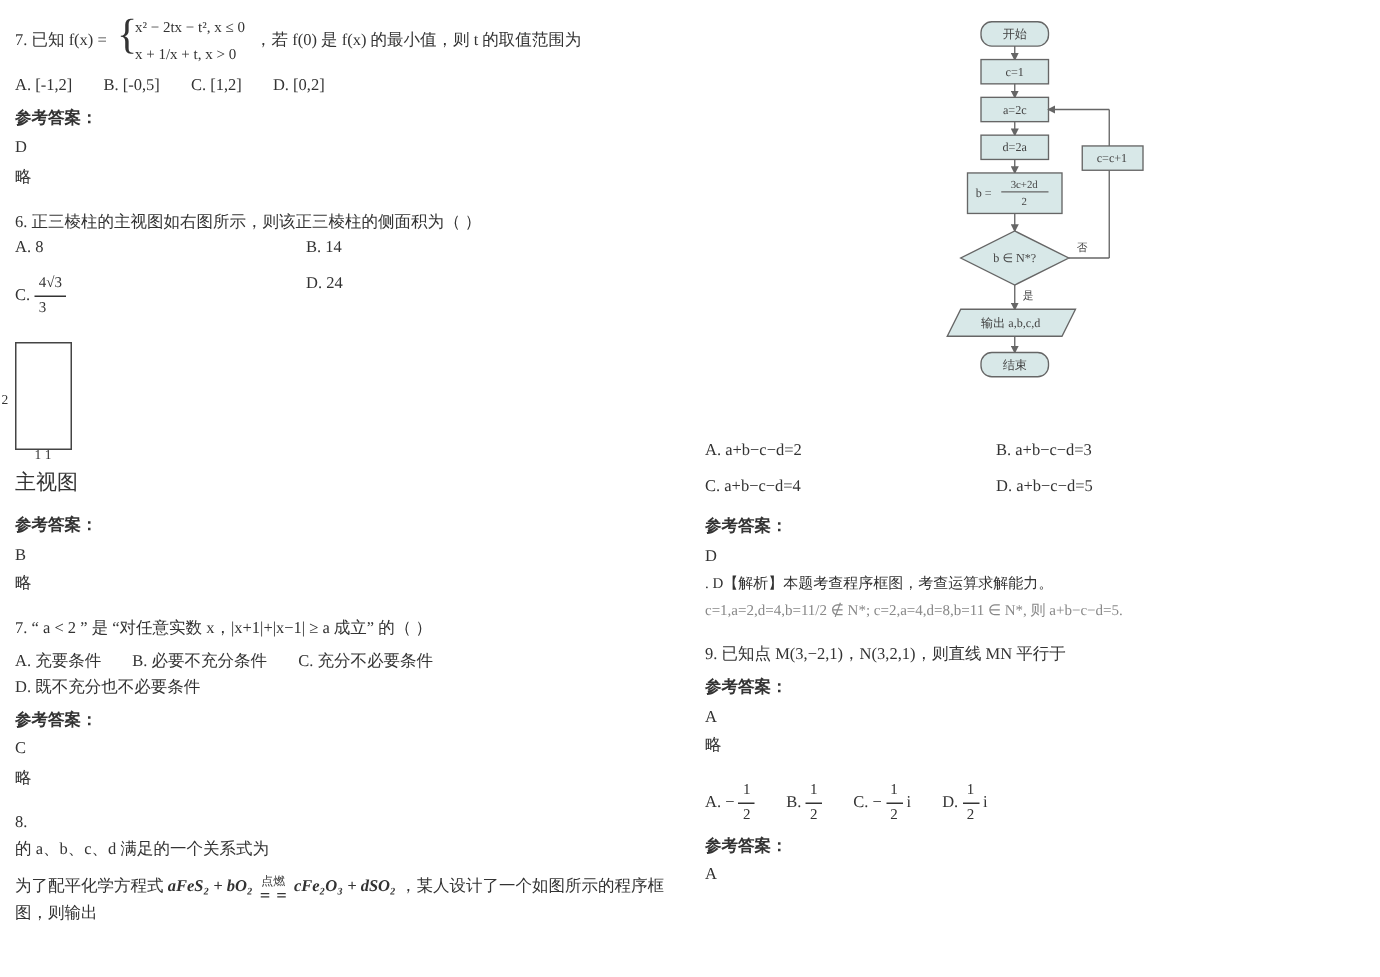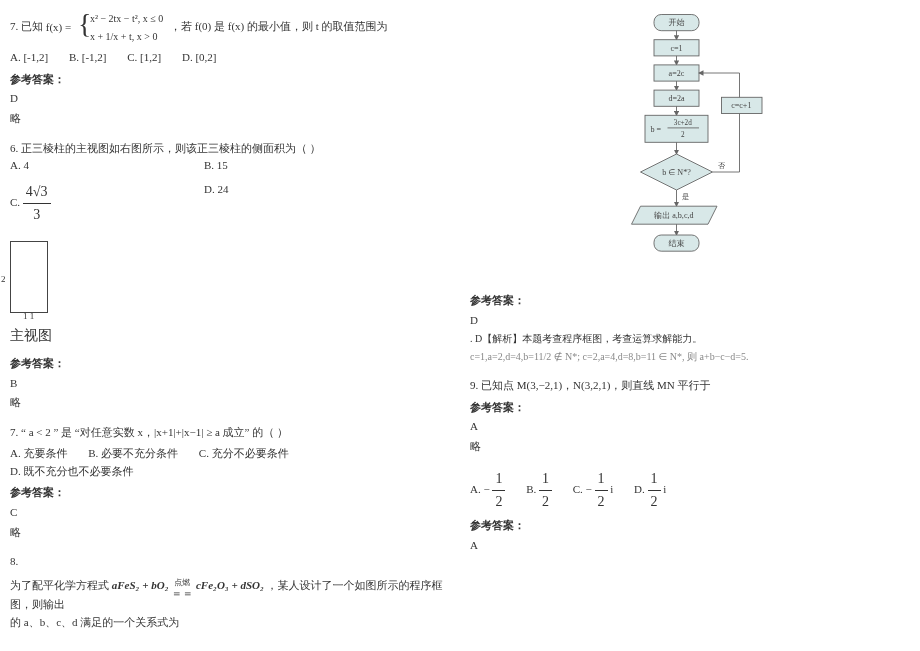--- a/index.html
+++ b/index.html
@@ -93,22 +93,22 @@
       left: 12px;
       bottom: -12px;
     }
     .prism-caption {
       font-size: 14px;
       margin-top: 12px;
     }
     .frac {
       display: inline-block;
       vertical-align: middle;
-      text-align: center;
-      font-size: 14px;
+      text-align: left;
+      font-size: 10px;
     }
     .frac .num {
       display: block;
       border-bottom: 1px solid #333;
       padding: 0 3px;
     }
     .frac .den {
       display: block;
       padding: 0 3px;
     }
@@ -166,34 +166,34 @@
         <span>7. 已知 </span>
         <span class="formula">f(x) =</span>
         <span class="piecewise">
           <span class="row">x² − 2tx − t², x ≤ 0</span><br>
           <span class="row">x + 1/x + t, x &gt; 0</span>
         </span>
         <span>，若 f(0) 是 f(x) 的最小值，则 t 的取值范围为</span>
       </div>
       <div class="choices-row">
         <span class="choice">A. [-1,2]</span>
-        <span class="choice">B. [-1,2]</span>
+        <span class="choice">B. [-0,5]</span>
         <span class="choice">C. [1,2]</span>
         <span class="choice">D. [0,2]</span>
       </div>
       <div class="ans-label">参考答案：</div>
       <div class="ans">D</div>
       <div class="note">略</div>
     </div>
 
     <div class="q-block">
       <div>6. 正三棱柱的主视图如右图所示，则该正三棱柱的侧面积为（  ）</div>
       <div class="twocol-choices">
-        <span class="choice">A.  4</span>
-        <span class="choice">B.  15</span>
+        <span class="choice">A.  8</span>
+        <span class="choice">B.  14</span>
         <span class="choice">
           <span>C.  </span>
           <span class="frac">
             <span class="num">4√3</span>
             <span class="den">3</span>
           </span>
         </span>
         <span class="choice">D.  24</span>
       </div>
       <div class="view-box">
@@ -216,31 +216,31 @@
         <span class="choice">C. 充分不必要条件</span>
         <span class="choice">D. 既不充分也不必要条件</span>
       </div>
       <div class="ans-label">参考答案：</div>
       <div class="ans">C</div>
       <div class="note">略</div>
     </div>
 
     <div class="q-block">
       <div>8.</div>
+      <div>的 a、b、c、d 满足的一个关系式为</div>
       <div style="margin-top:6px;">
         <span>为了配平化学方程式 </span>
         <span class="ital bold">aFeS₂ + bO₂</span>
         <span style="display:inline-block;vertical-align:middle;text-align:center;">
           <span style="font-size:8px;display:block;">点燃</span>
           <span style="display:block;line-height:0.6;">＝＝</span>
         </span>
         <span class="ital bold">cFe₂O₃ + dSO₂</span>
         <span>，某人设计了一个如图所示的程序框图，则输出</span>
       </div>
-      <div>的 a、b、c、d 满足的一个关系式为</div>
     </div>
 
   </div>
 
   <div class="col">
 
     <div class="flowchart">
       <svg viewBox="0 0 200 300">
         <defs>
           <marker id="ah" markerWidth="6" markerHeight="6" refX="5" refY="3" orient="auto">
@@ -288,20 +288,26 @@
         <polygon points="45,218 130,218 120,238 35,238" class="flow-box"></polygon>
         <text x="82" y="231" class="flow-text">输出 a,b,c,d</text>
         <line x1="85" y1="238" x2="85" y2="250" class="arrow" marker-end="url(#ah)"></line>
 
         <rect x="60" y="250" rx="8" ry="8" width="50" height="18" class="flow-box"></rect>
         <text x="85" y="262" class="flow-text">结束</text>
       </svg>
     </div>
 
     <div class="q-block">
+      <div class="twocol-choices">
+        <span class="choice">A. a+b−c−d=2</span>
+        <span class="choice">B. a+b−c−d=3</span>
+        <span class="choice">C. a+b−c−d=4</span>
+        <span class="choice">D. a+b−c−d=5</span>
+      </div>
       <div class="ans-label">参考答案：</div>
       <div class="ans">D</div>
       <div class="note small">. D【解析】本题考查程序框图，考查运算求解能力。</div>
       <div class="note small" style="color:#888">c=1,a=2,d=4,b=11/2 ∉ N*; c=2,a=4,d=8,b=11 ∈ N*, 则 a+b−c−d=5.</div>
     </div>
 
     <div class="q-block">
       <div>9. 已知点 M(3,−2,1)，N(3,2,1)，则直线 MN 平行于</div>
       <div class="ans-label">参考答案：</div>
       <div class="ans">A</div>

